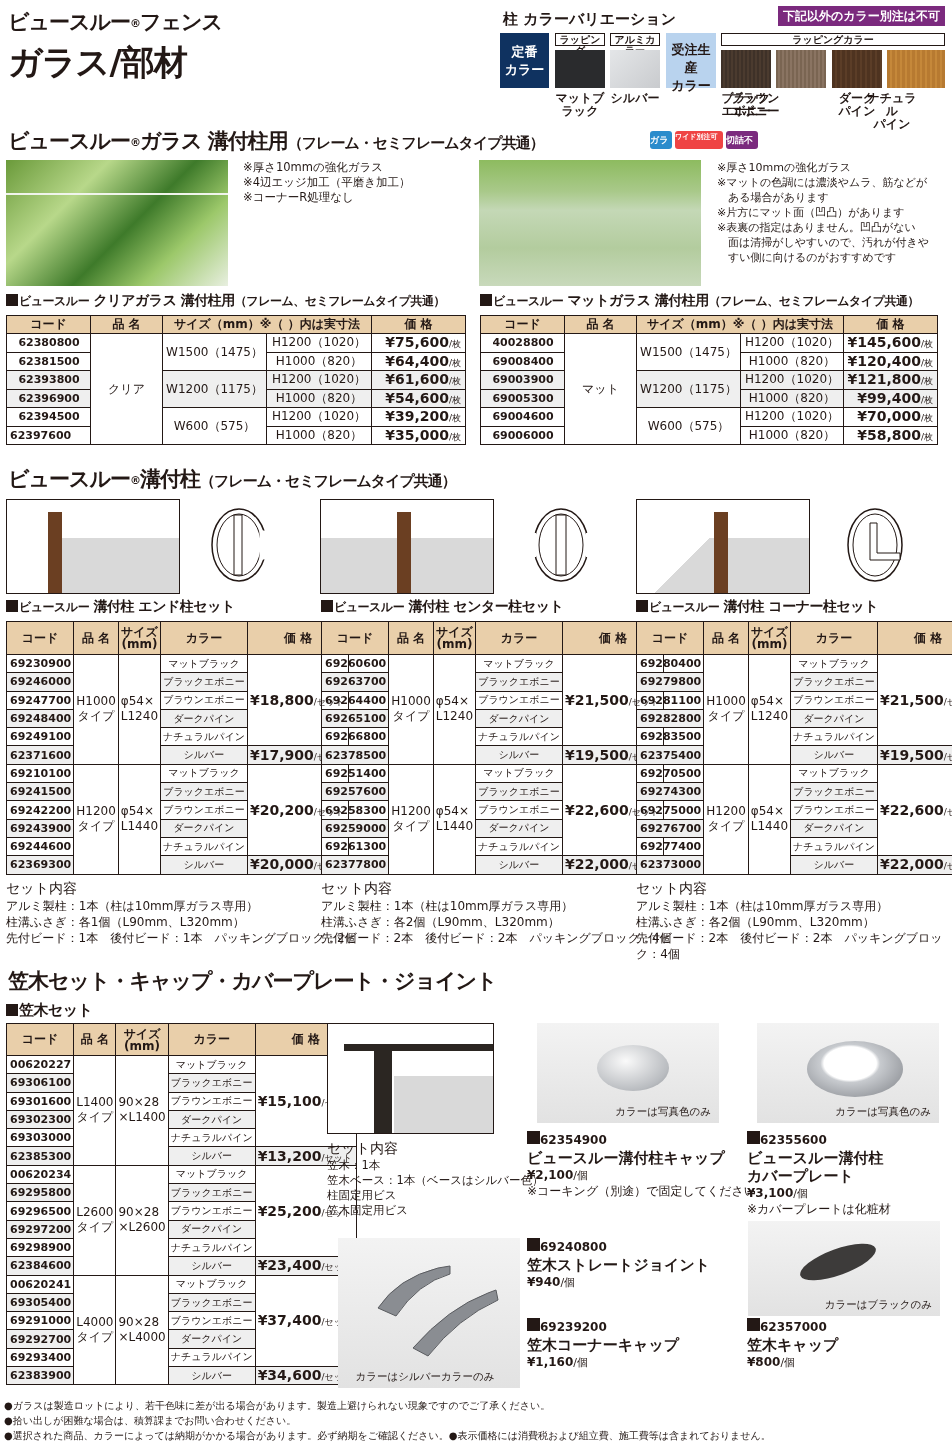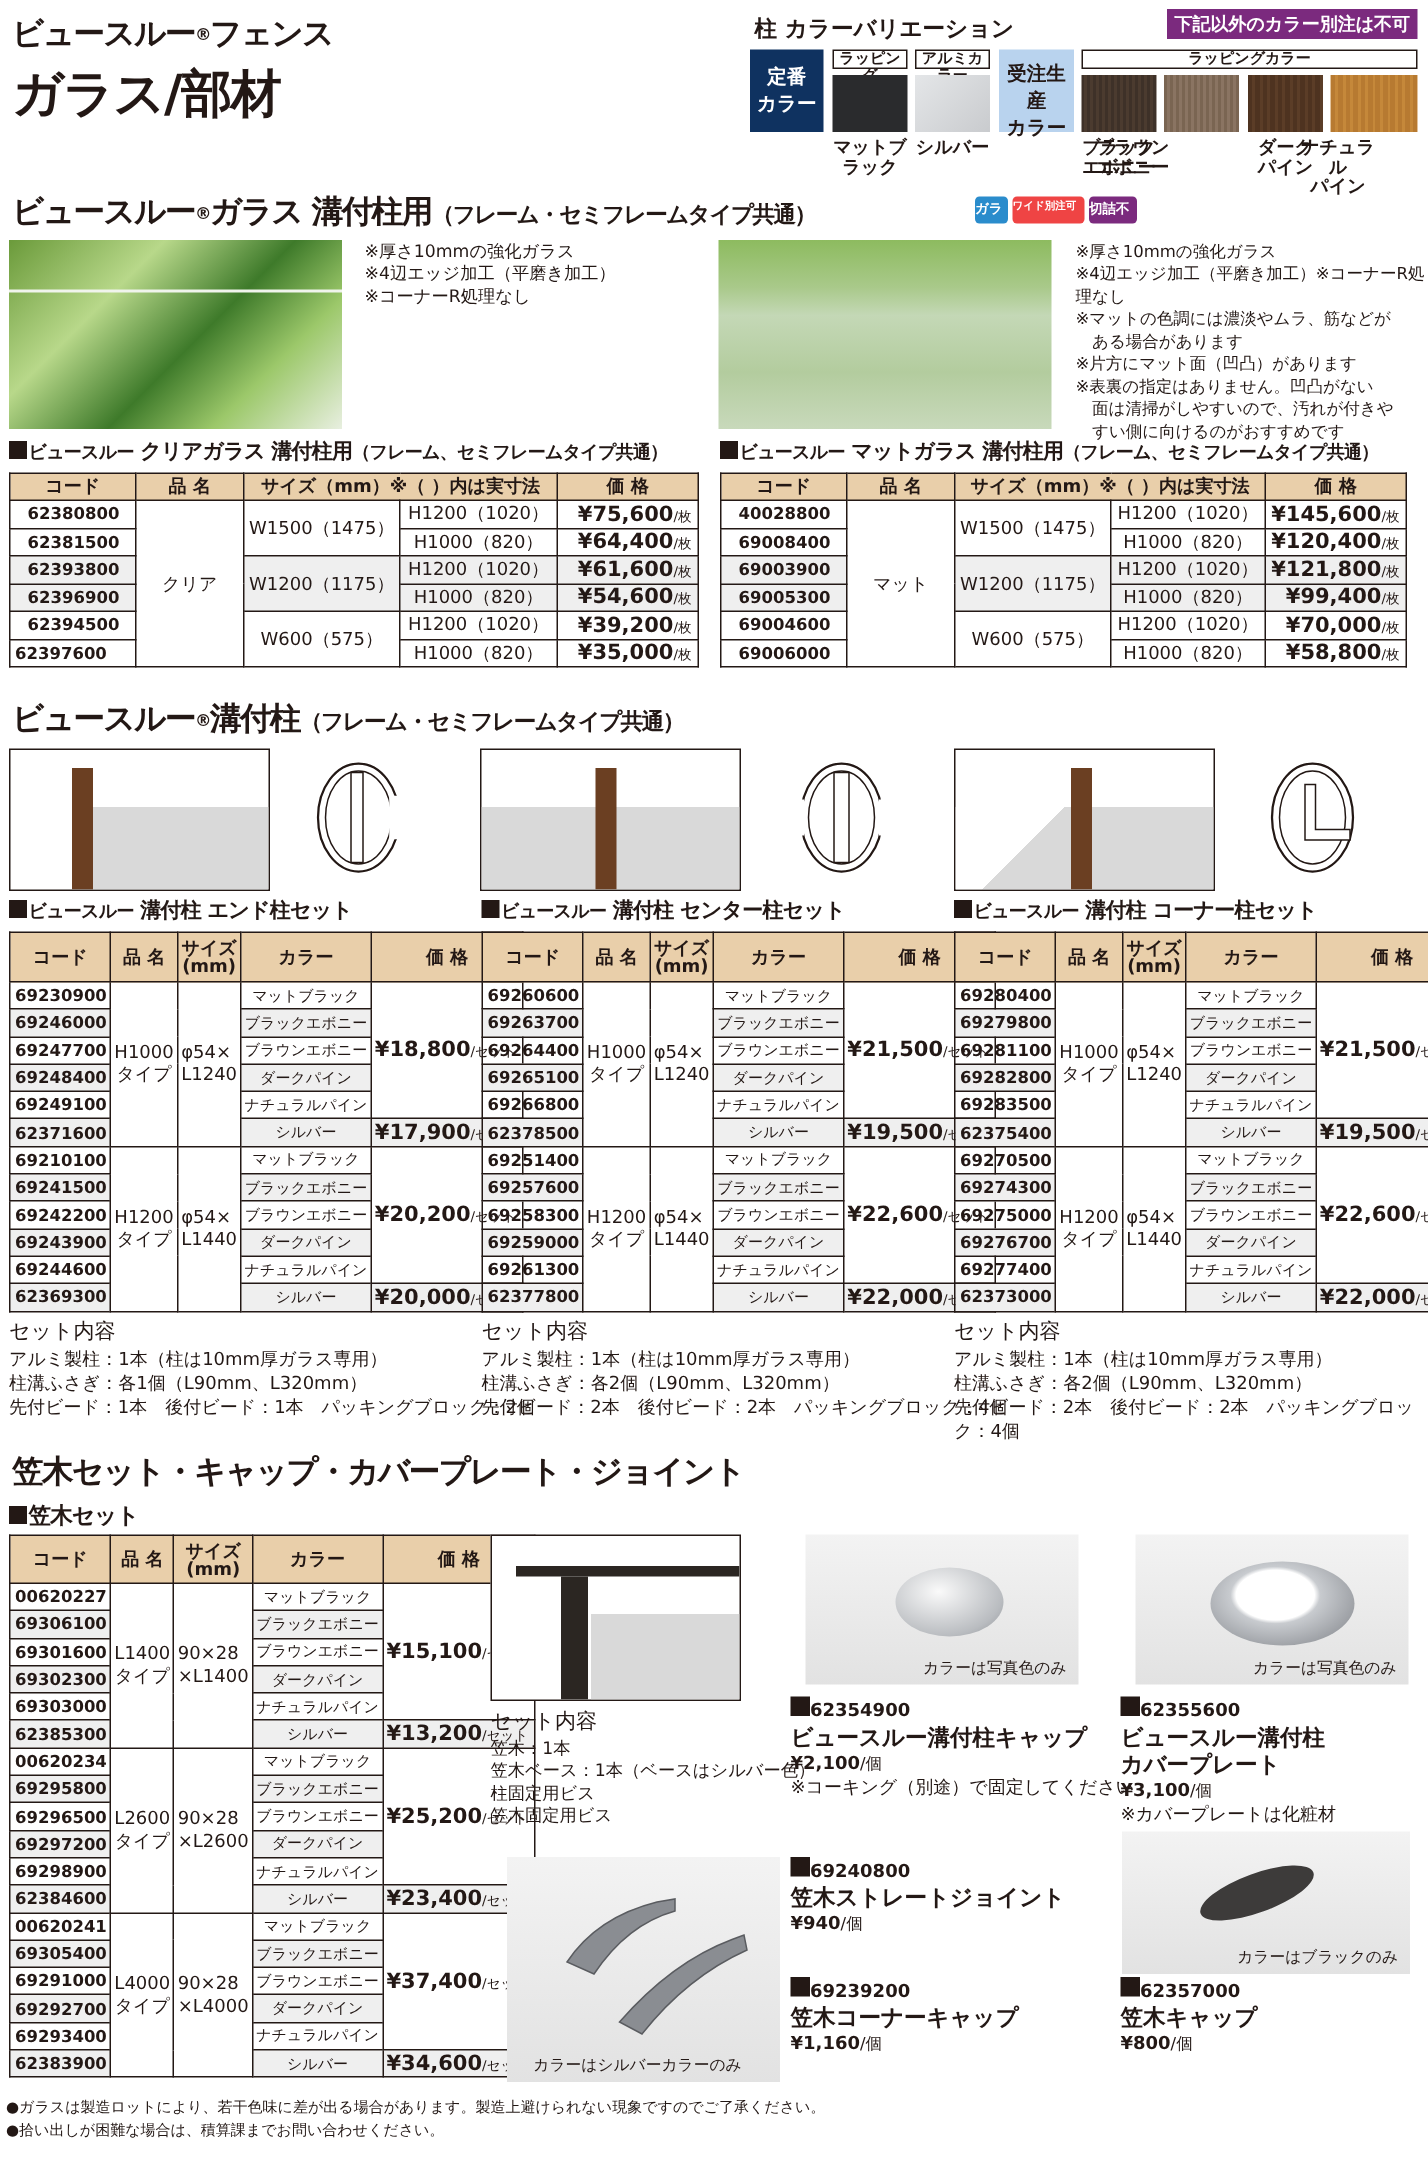--- a/index.html
+++ b/index.html
@@ -111,21 +111,20 @@
   </div>
 <div class="abs notes" style="left:243px;top:160px">
   <div>※厚さ10mmの強化ガラス</div>
   <div>※4辺エッジ加工（平磨き加工）</div>
   <div>※コーナーR処理なし</div>
 </div>
 
 <div class="abs photo-mat" style="left:479px;top:160px;width:222px;height:126px"></div>
 <div class="abs notes" style="left:717px;top:160px;font-size:11px">
   <div>※厚さ10mmの強化ガラス</div>
-  <div>※4辺エッジ加工（平磨き加工）※コーナーR処理なし</div>
   <div>※マットの色調には濃淡やムラ、筋などが</div>
   <div>　ある場合があります</div>
   <div>※片方にマット面（凹凸）があります</div>
   <div>※表裏の指定はありません。凹凸がない</div>
   <div>　面は清掃がしやすいので、汚れが付きや</div>
   <div>　すい側に向けるのがおすすめです</div>
 </div>
 
 <div class="abs tbl-title" style="left:6px;top:292px"><span class="sq"></span><small>ビュースルー</small> <span>クリアガラス 溝付柱用</span><small>（フレーム、セミフレームタイプ共通）</small></div>
 <table class="glass" style="left:6px;top:315px;width:460px">
@@ -694,13 +693,14 @@
 </div>
 <div class="abs" style="left:747px;top:1318px">
   <div class="prod-code"><span class="sq" style="display:inline-block;width:13px;height:13px;background:#231815"></span><span>62357000</span></div>
   <div class="prod-name">笠木キャップ</div>
   <div class="prod-price"><span>¥800</span><span style="font-weight:normal;font-size:11px">/個</span></div>
 </div>
 
 <div class="abs foot" style="left:4px;top:1398px">
   <div>●ガラスは製造ロットにより、若干色味に差が出る場合があります。製造上避けられない現象ですのでご了承ください。</div>
   <div>●拾い出しが困難な場合は、積算課までお問い合わせください。</div>
+  <div>●選択された商品、カラーによっては納期がかかる場合があります。必ず納期をご確認ください。●表示価格には消費税および組立費、施工費等は含まれておりません。</div>
 </div>
 
 </body></html>

